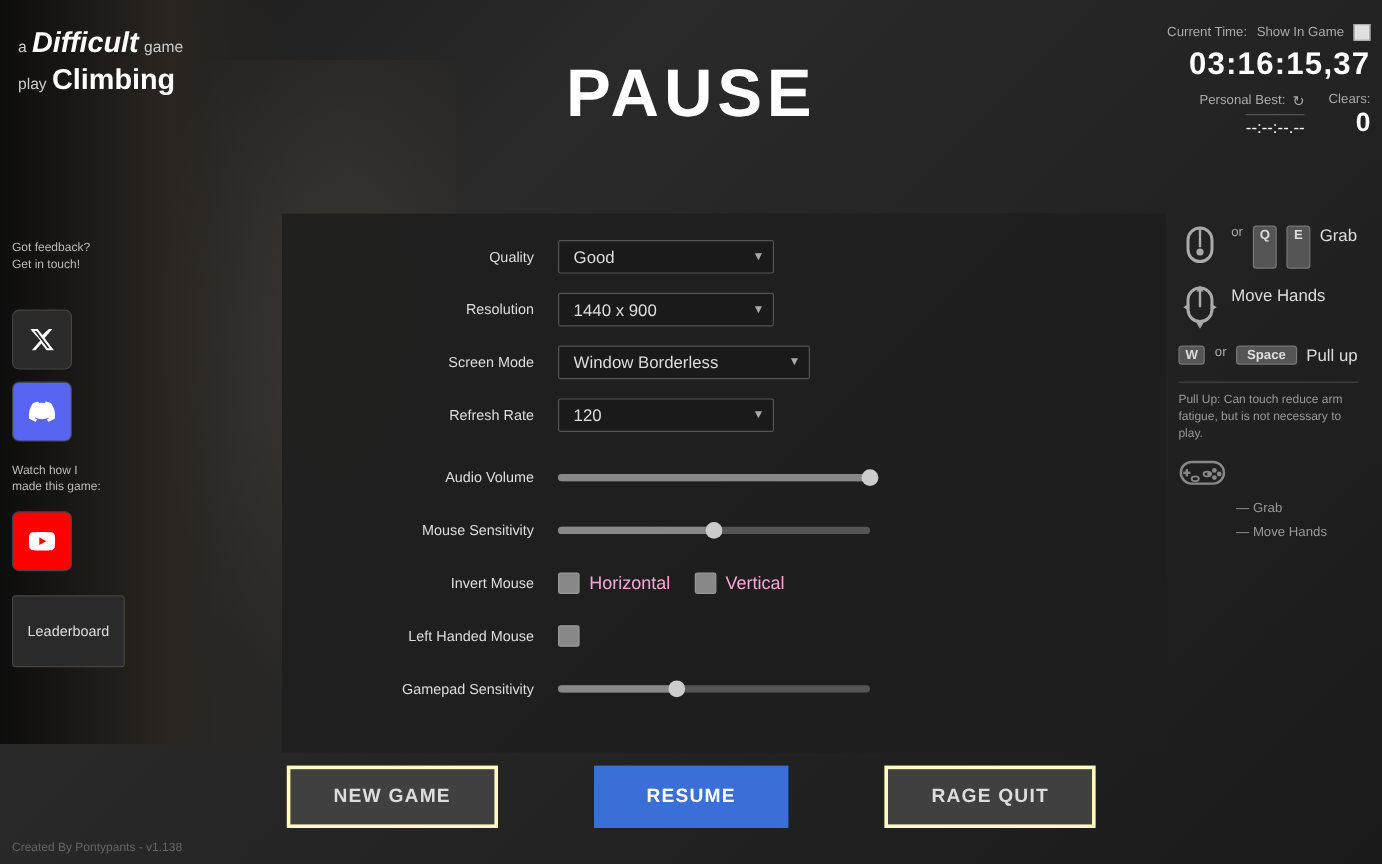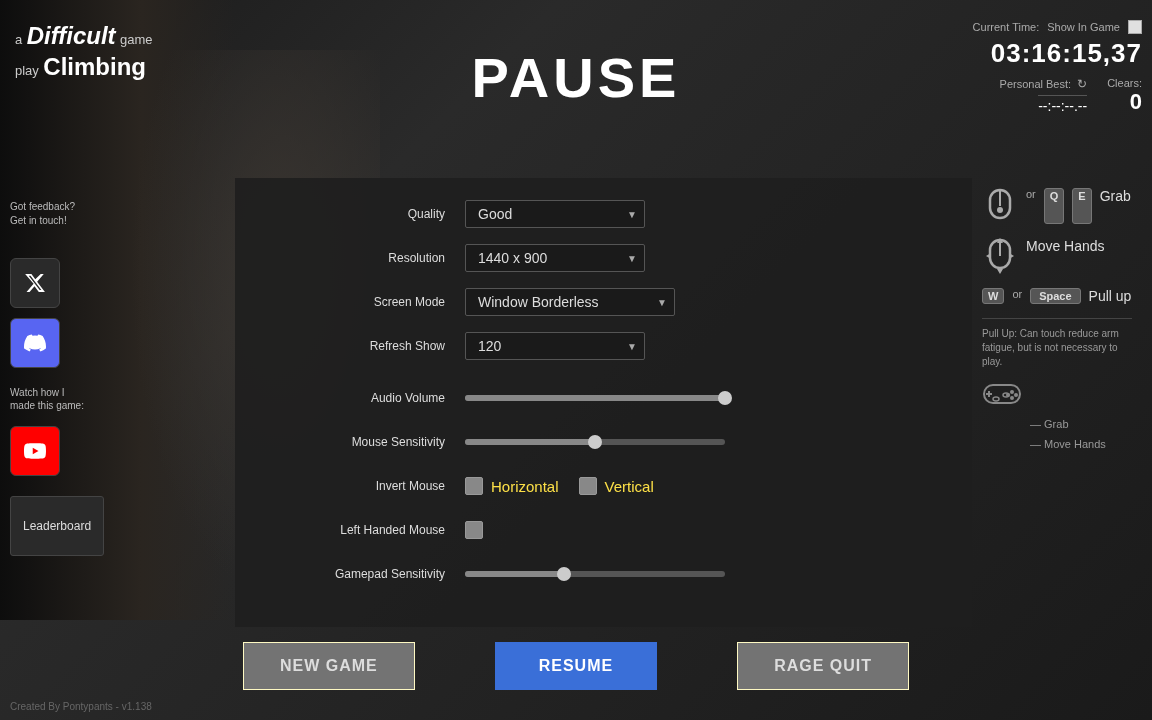--- a/index.html
+++ b/index.html
@@ -269,21 +269,21 @@
     .checkbox-group {
       display: flex;
       align-items: center;
       gap: 20px;
     }
     .checkbox-item {
       display: flex;
       align-items: center;
       gap: 8px;
       font-size: 15px;
-      color: #fde047;
+      color: #f9a8d4;
     }
     .checkbox-box {
       width: 18px;
       height: 18px;
       background: #888;
       border: 1px solid #999;
       border-radius: 2px;
       cursor: pointer;
     }
 
@@ -370,22 +370,22 @@
       position: absolute;
       bottom: 30px;
       left: 0;
       right: 0;
       display: flex;
       justify-content: center;
       gap: 80px;
       z-index: 10;
     }
     .btn-new-game, .btn-rage-quit {
-      background: #737373;
-      border: 1px solid #fef9c3;
+      background: #404040;
+      border: 3px solid #fef9c3;
       color: #ddd;
       padding: 14px 36px;
       font-size: 16px;
       font-weight: bold;
       cursor: pointer;
       letter-spacing: 1px;
     }
     .btn-resume {
       background: #3a6fd8;
       border: none;
@@ -541,21 +541,21 @@
           <option>Window Borderless</option>
           <option>Fullscreen</option>
           <option>Windowed</option>
         </select>
         <span class="dropdown-arrow">▼</span>
       </div>
     </div>
   </div>
 
   <div class="settings-row">
-    <div class="settings-label">Refresh Show</div>
+    <div class="settings-label">Refresh Rate</div>
     <div class="settings-control">
       <div class="dropdown-wrapper">
         <select class="dropdown">
           <option>120</option>
           <option>60</option>
           <option>144</option>
           <option>240</option>
         </select>
         <span class="dropdown-arrow">▼</span>
       </div>

